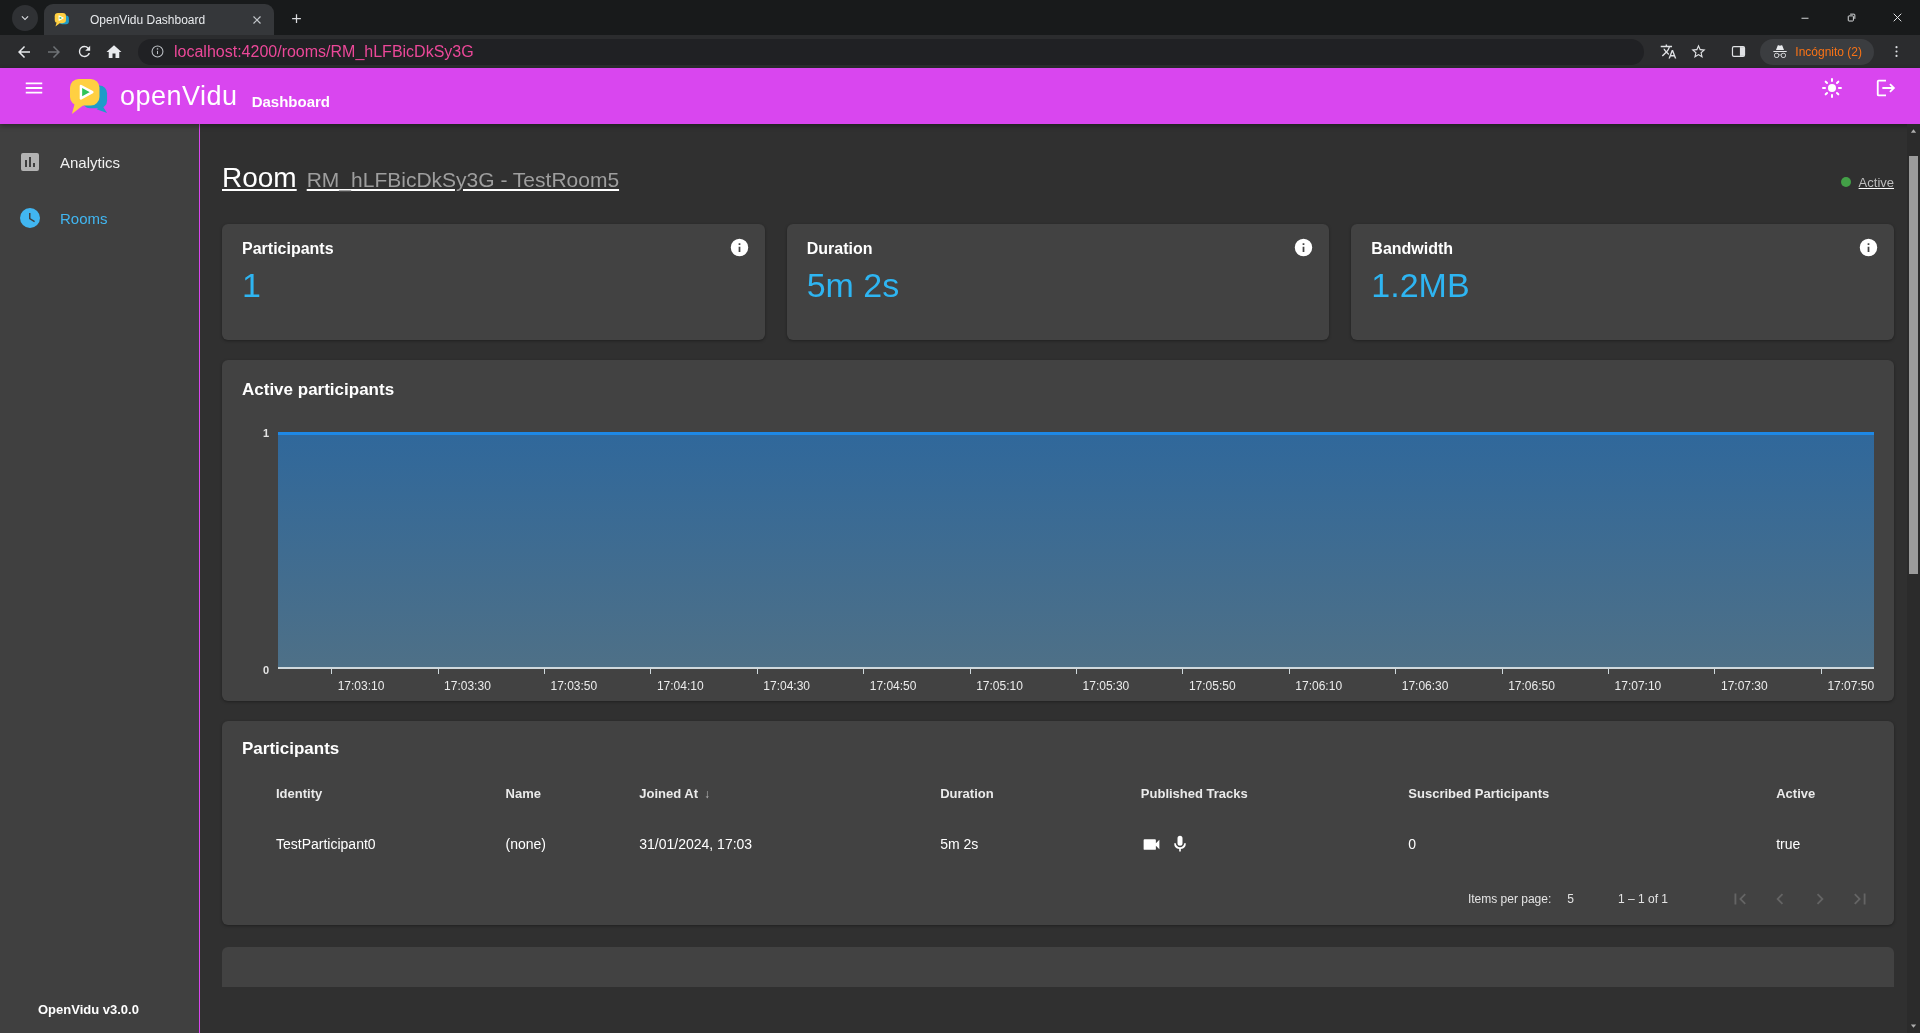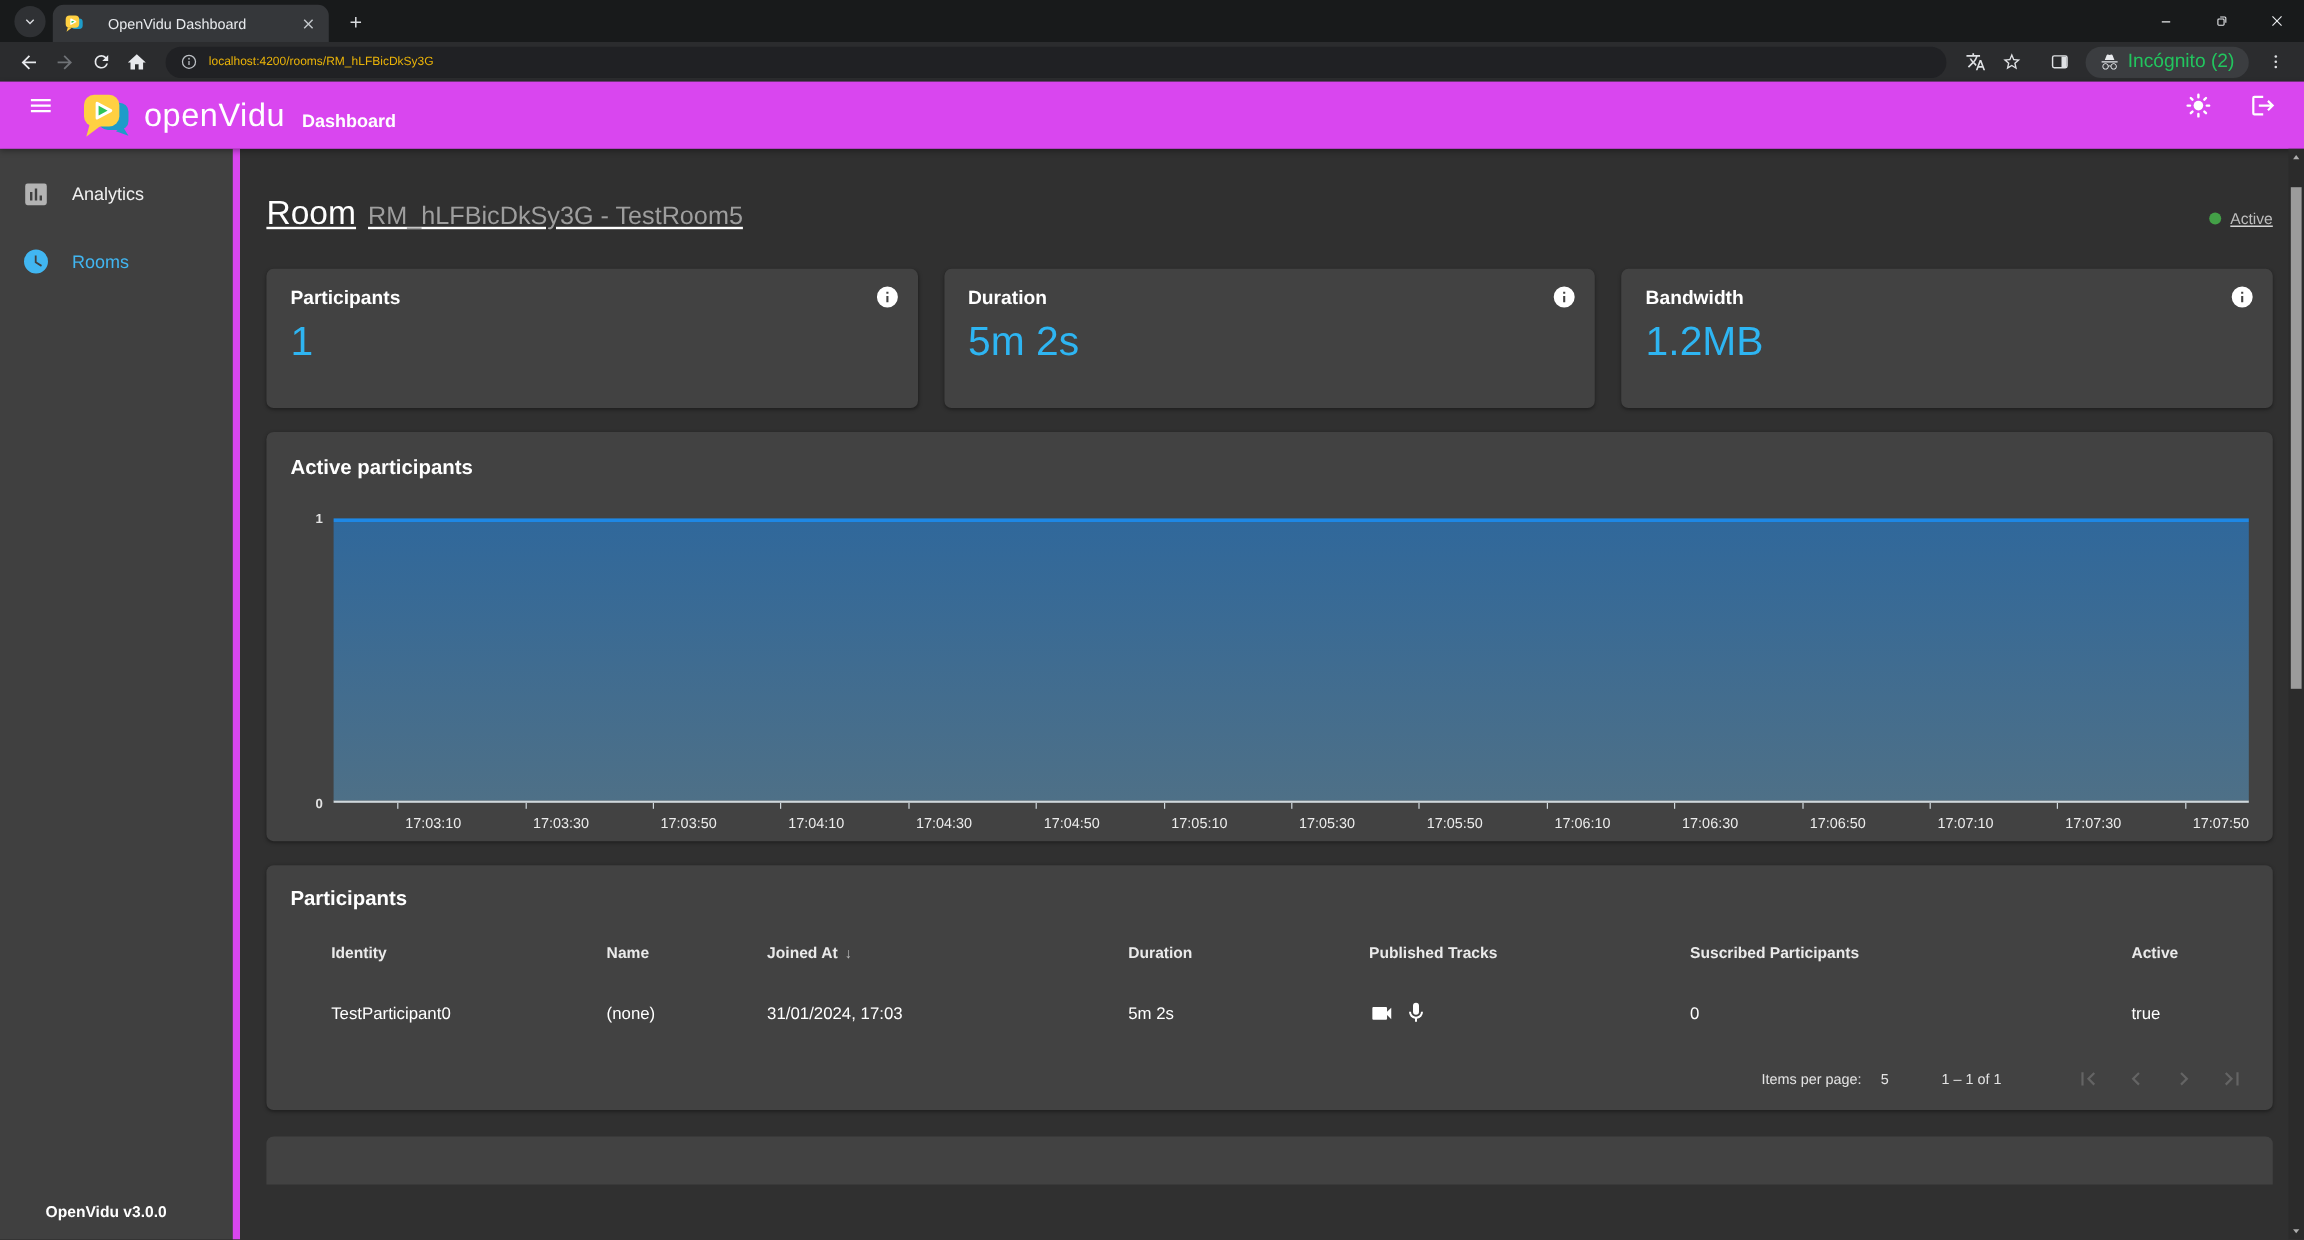--- a/index.html
+++ b/index.html
@@ -16,37 +16,37 @@
   .tab-title { font-size:12px; color:#e8eaed; flex:1; white-space:nowrap; overflow:hidden; }
   .tab-close { width:18px; height:18px; display:flex; align-items:center; justify-content:center; border-radius:50%; cursor:pointer; }
   .new-tab { width:28px; height:28px; margin:0 0 3px 8px; display:flex; align-items:center; justify-content:center; cursor:pointer; }
   .win-controls { position:absolute; right:0; top:0; height:35px; display:flex; }
   .win-btn { width:46px; height:35px; display:flex; align-items:center; justify-content:center; cursor:pointer; }
 
   .toolbar { height:33px; background:#2b2c2e; display:flex; align-items:center; padding:0 10px; gap:2px; }
   .nav-btn { width:28px; height:28px; border-radius:50%; display:flex; align-items:center; justify-content:center; cursor:pointer; flex:0 0 auto; }
   .url-pill { flex:1; height:26px; background:#202124; border-radius:13px; display:flex; align-items:center;
     padding:0 12px; gap:9px; margin:0 8px; min-width:0; }
-  .url-text { font-size:10px; color:#eab308; white-space:nowrap; overflow:hidden; }
+  .url-text { font-size:16px; color:#ec4899; white-space:nowrap; overflow:hidden; }
   .incognito-pill { height:26px; border-radius:13px; background:#3b3d40; display:flex; align-items:center;
     gap:7px; padding:0 12px; margin:0 6px; cursor:pointer; }
-  .incognito-label { font-size:16px; color:#22c55e; white-space:nowrap; }
+  .incognito-label { font-size:12px; color:#f97316; white-space:nowrap; }
 
   
   .app-header { height:56px; background:#d946ef; display:flex; padding:0 14px;
     gap:14px; position:relative; z-index:3; box-shadow:0 2px 5px rgba(0,0,0,.35); }
   .icon-btn { width:40px; height:40px; border-radius:50%; display:flex; align-items:center; justify-content:center; cursor:pointer; }
   .brand-wrap { display:flex; align-items:center; gap:10px; }
   .brand-text { font-size:27px; font-weight:400; color:#fff; letter-spacing:.5px; }
   .app-name { font-size:15px; font-weight:700; color:#fff; margin:10px 0 0 4px; }
   .header-spacer { flex:1; }
 
   
   .app-body { display:flex; height:909px; position:relative; }
-  .sidebar { width:200px; background:#404040; border-right:6px solid #d946ef; padding-top:10px; position:relative; flex:0 0 auto; }
+  .sidebar { width:200px; background:#404040; border-right:1px solid #d946ef; padding-top:10px; position:relative; flex:0 0 auto; }
   .side-item { height:56px; display:flex; align-items:center; gap:18px; padding:0 18px; cursor:pointer; }
   .side-label { font-size:15px; font-weight:500; color:#f0f0f0; }
   .side-item.active .side-label { color:#41b6f1; }
   .sidebar-version { position:absolute; left:38px; bottom:16px; font-size:13px; font-weight:700; color:#fff; }
 
   .main { flex:1; padding:24px 26px 0 22px; overflow:hidden; }
 
   .page-header { display:flex; align-items:baseline; margin:14px 0 30px;text-decoration:underline; }
   .page-title { font-size:28px; font-weight:400; color:#fff; }
   .page-subtitle { font-size:21px; color:#9e9e9e; margin-left:10px; }

